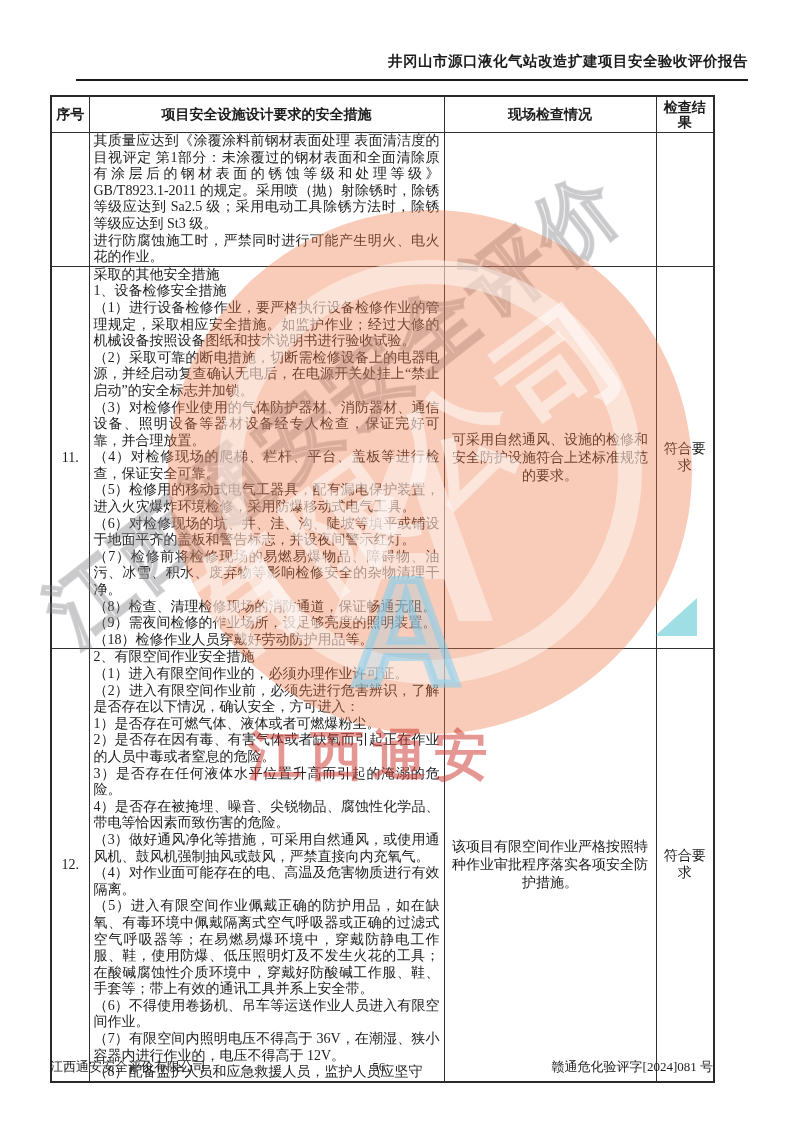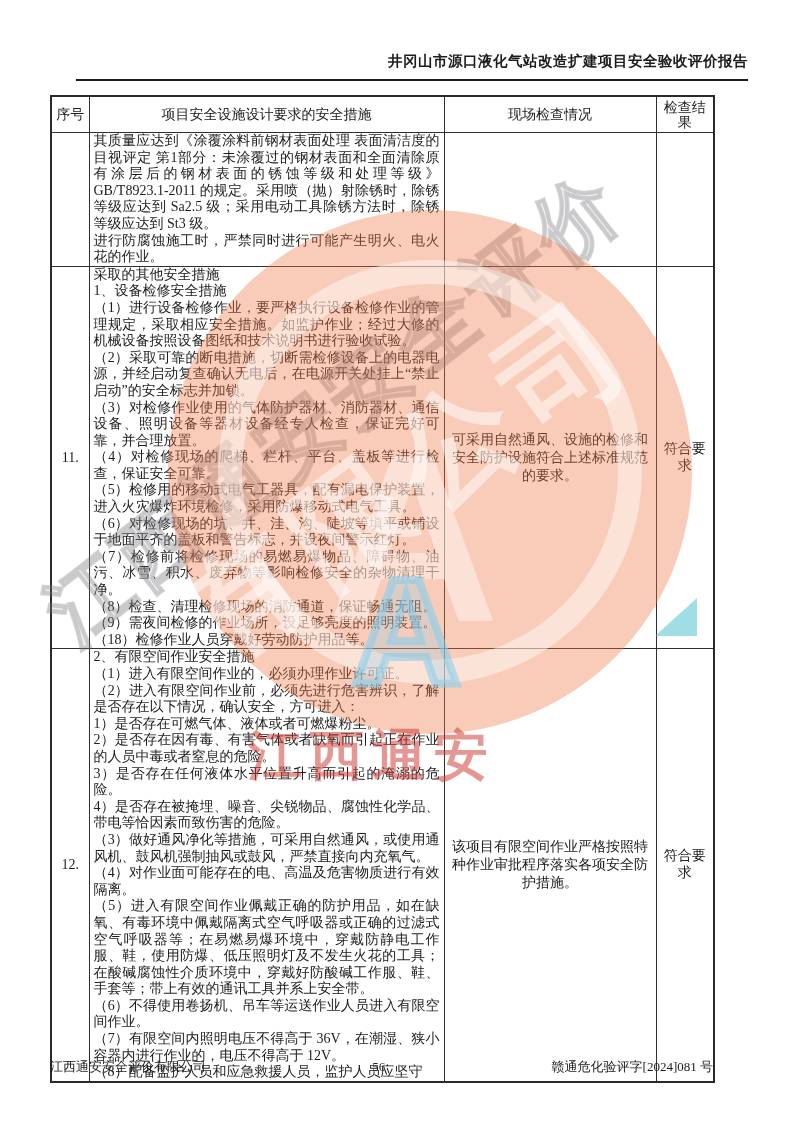--- a/index.html
+++ b/index.html
@@ -17,21 +17,21 @@
   .title { font-size:14.5px; font-weight:bold; letter-spacing:0.5px; }
 
   
   table.report {
     position:absolute; top:95px; left:50px; width:663px;
     border-collapse:collapse; table-layout:fixed;
     border:2px solid #2a2a2a;
   }
   table.report th, table.report td { border:1px solid #2f2f2f; }
   thead th {
-    font-weight:normal; font-size:14px; text-align:center; vertical-align:middle;
+    font-weight:bold; font-size:14px; text-align:center; vertical-align:middle;
     height:33px; line-height:15px; padding:1px;
     border-bottom:2px solid #2a2a2a;
   }
   td.col-no { text-align:center; vertical-align:middle; font-size:14px; padding:0 1px; }
   td.col-measures {
     vertical-align:top; padding:0 4px; font-size:14px; line-height:16.6px;
   }
   td.col-measures .para { text-align:justify; text-justify:inter-ideograph; }
   td.col-inspection {
     vertical-align:middle; text-align:center; font-size:14px; line-height:18px; padding:0 6px;

